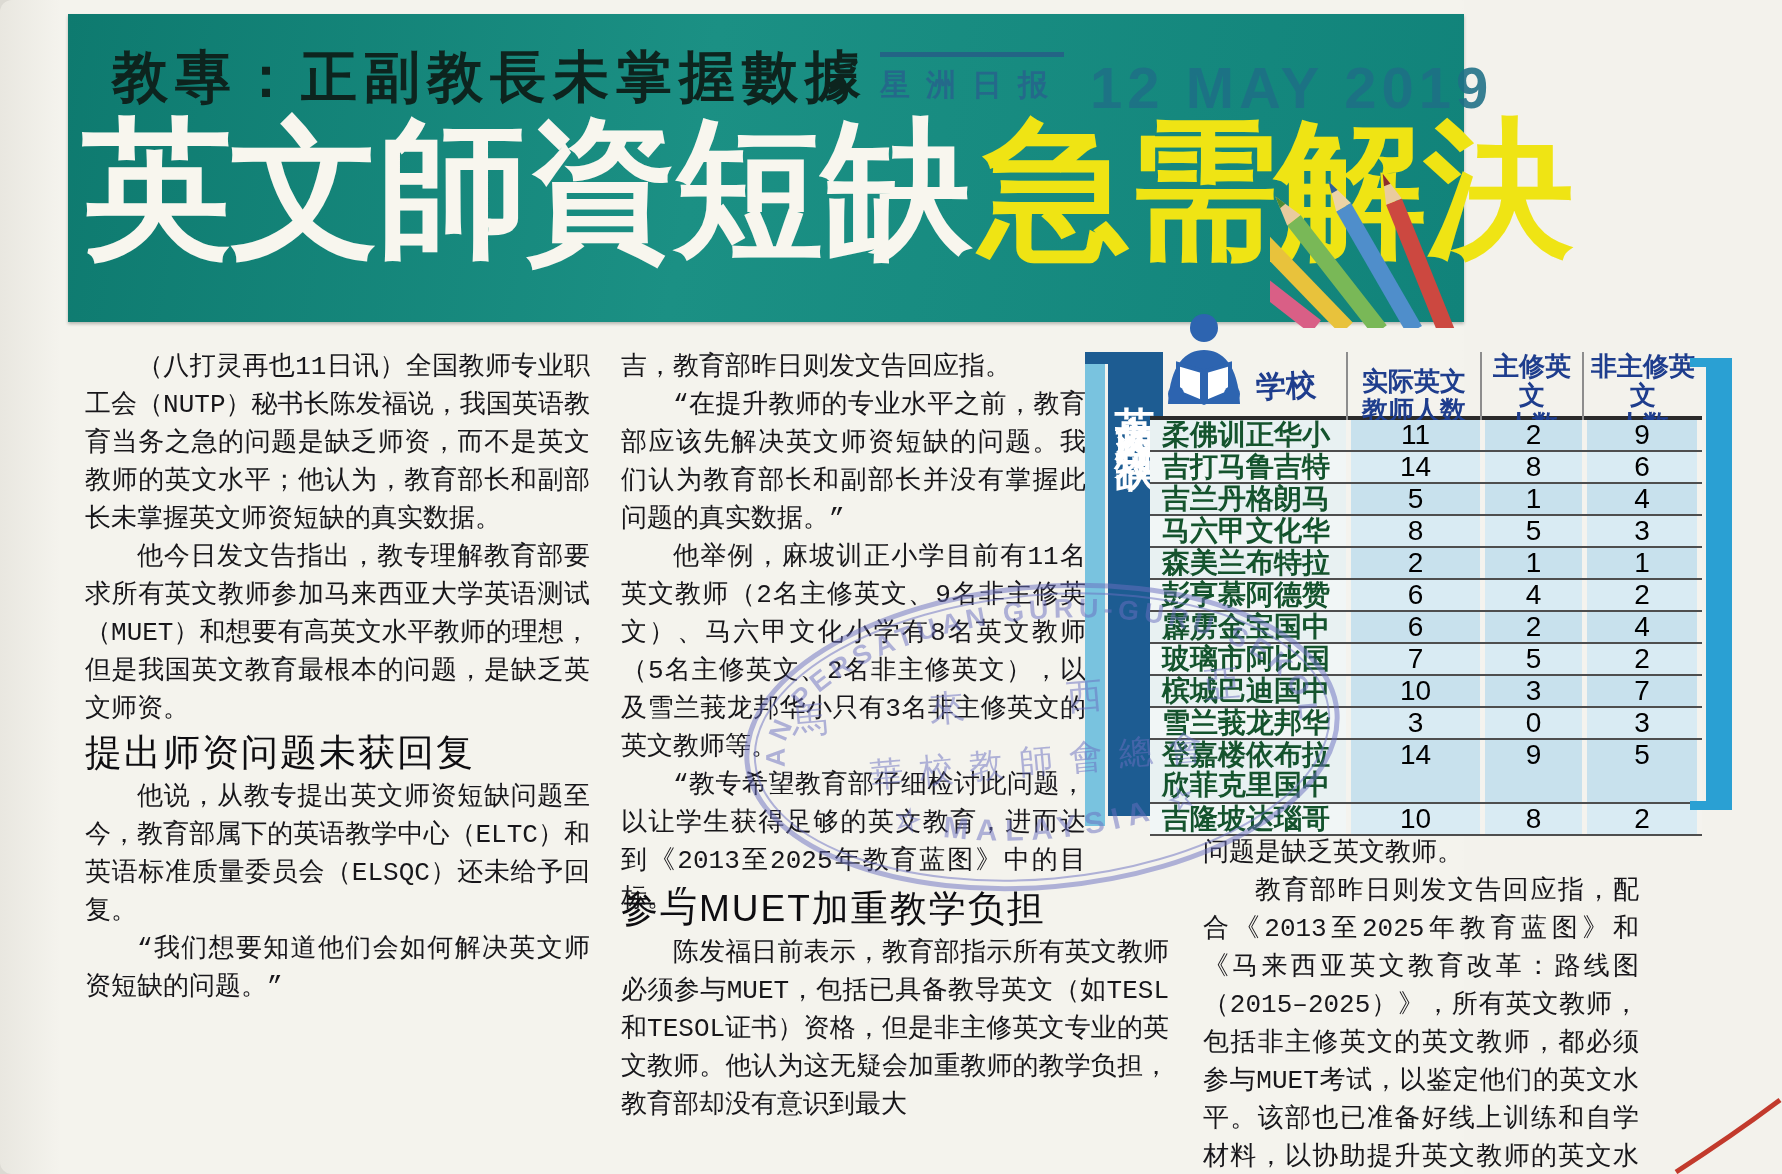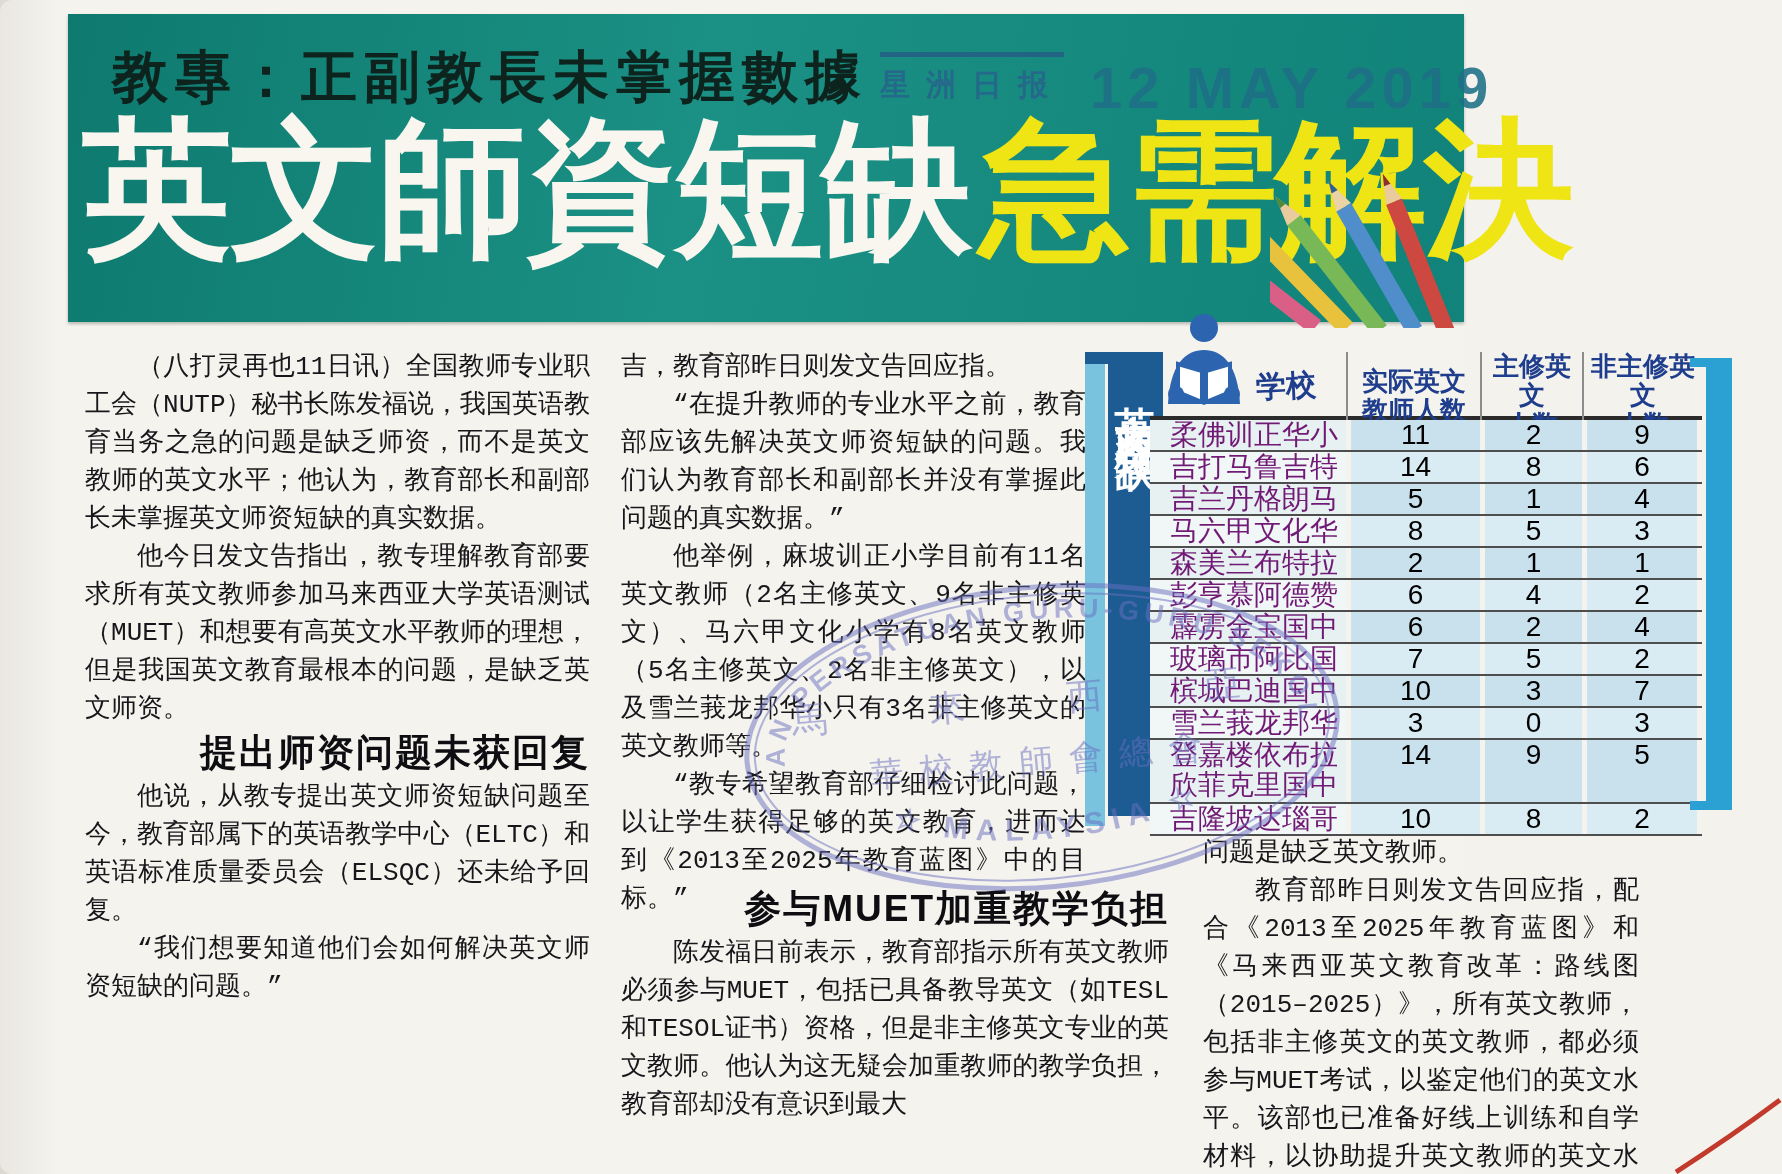--- a/index.html
+++ b/index.html
@@ -21,22 +21,22 @@
           color:#1e7086;letter-spacing:5px;white-space:nowrap;margin-top:2px;}
   .headline{position:absolute;left:14px;top:96px;font-size:150px;line-height:158px;font-weight:900;
             letter-spacing:-2px;white-space:nowrap;}
   .hl-white{color:#f8f6ee;}
   .hl-yellow{color:#efe414;margin-left:10px;}
   
   .article p, .article h3{margin:0;}
   .para{font-family:Liberation Mono, monospace;font-size:26px;line-height:38px;color:#17161a;
         text-align:justify;}
   .para.indent{text-indent:2em;}
-  .subhead{font-family:"Liberation Sans",sans-serif;font-size:37px;font-weight:700;color:#0e0d11;
-           text-align:right;margin:16px 0 14px 0;letter-spacing:2px;}
+  .subhead{font-family:"Liberation Sans",sans-serif;font-size:37px;font-weight:400;color:#0e0d11;
+           text-align:left;margin:16px 0 14px 0;letter-spacing:2px;}
   .col{position:absolute;}
   .col1{left:85px;top:348px;width:505px;}
   .col2a{left:621px;top:348px;width:465px;}
   .col2b{left:621px;top:884px;width:548px;}
   .col3{left:1203px;top:834px;width:436px;}
   
   .stripe-light{position:absolute;left:1085px;top:356px;width:20px;height:470px;background:#79c3df;}
   .bar-cap{position:absolute;left:1085px;top:352px;width:78px;height:12px;background:#1d5c92;}
   .bar-dark{position:absolute;left:1108px;top:360px;width:55px;height:456px;background:#1d5c92;}
   .side-label{position:absolute;left:0;top:14px;width:55px;text-align:center;
@@ -46,21 +46,21 @@
   .thead{display:grid;grid-template-columns:196px 134px 102px 120px;height:64px;
          border-bottom:4px solid #2b2b2b;}
   .th-school{position:relative;display:flex;align-items:center;}
   .reader-icon{position:absolute;left:4px;top:-40px;}
   .th-school .lbl{position:absolute;left:106px;top:14px;font-size:30px;font-weight:900;color:#1e3d8d;transform:rotate(-3deg);}
   .th.num{border-left:2px solid #8d8d8d;display:flex;flex-direction:column;justify-content:center;
           text-align:center;font-size:26px;line-height:29px;font-weight:900;color:#1e3d8d;}
   .trow{display:grid;grid-template-columns:196px 134px 102px 120px;height:30px;border-bottom:2px solid #4e4e4e;box-sizing:content-box;}
   .trow.tall{height:62px;}
   .cell{font-size:28px;line-height:30px;overflow:hidden;}
-  .c-school{background:#e8f1f2;font-weight:400;color:#701a75;padding-left:20px;white-space:normal;letter-spacing:0px;}
+  .c-school{background:#e8f1f2;font-weight:700;color:#14532d;padding-left:12px;white-space:normal;letter-spacing:0px;}
   .trow:nth-child(even) .c-school{background:#f1f6f6;}
   .c-num{background:#c8e1ed;text-align:center;border-left:5px solid #f4f3ee;box-sizing:border-box;}
   .trow:nth-child(even) .c-num{background:#d9ebf3;}
   .c-num:last-child{border-right:5px solid #f4f3ee;}
   .bracket{position:absolute;left:1706px;top:358px;width:26px;height:452px;background:#2aa0d3;}
   .bracket:before{content:"";position:absolute;left:-16px;top:0;width:16px;height:9px;background:#2aa0d3;}
   .bracket:after{content:"";position:absolute;left:-16px;bottom:0;width:16px;height:9px;background:#2aa0d3;}
   
   .stamp{position:absolute;left:722px;top:562px;opacity:.5;pointer-events:none;}
   

